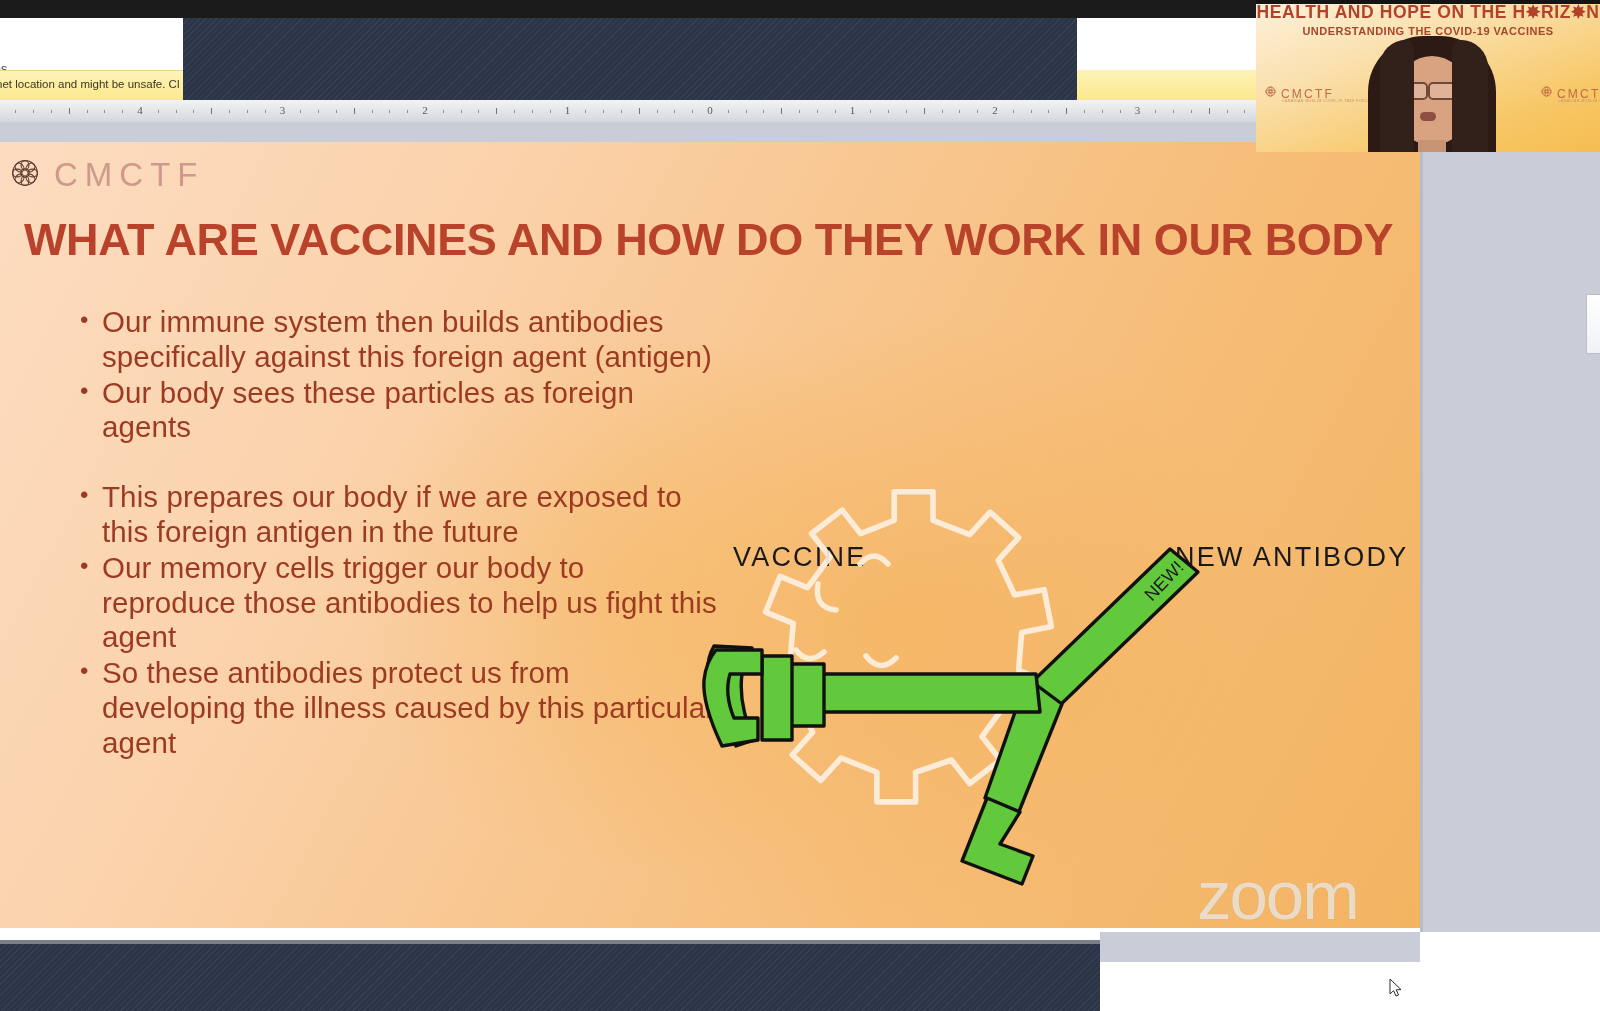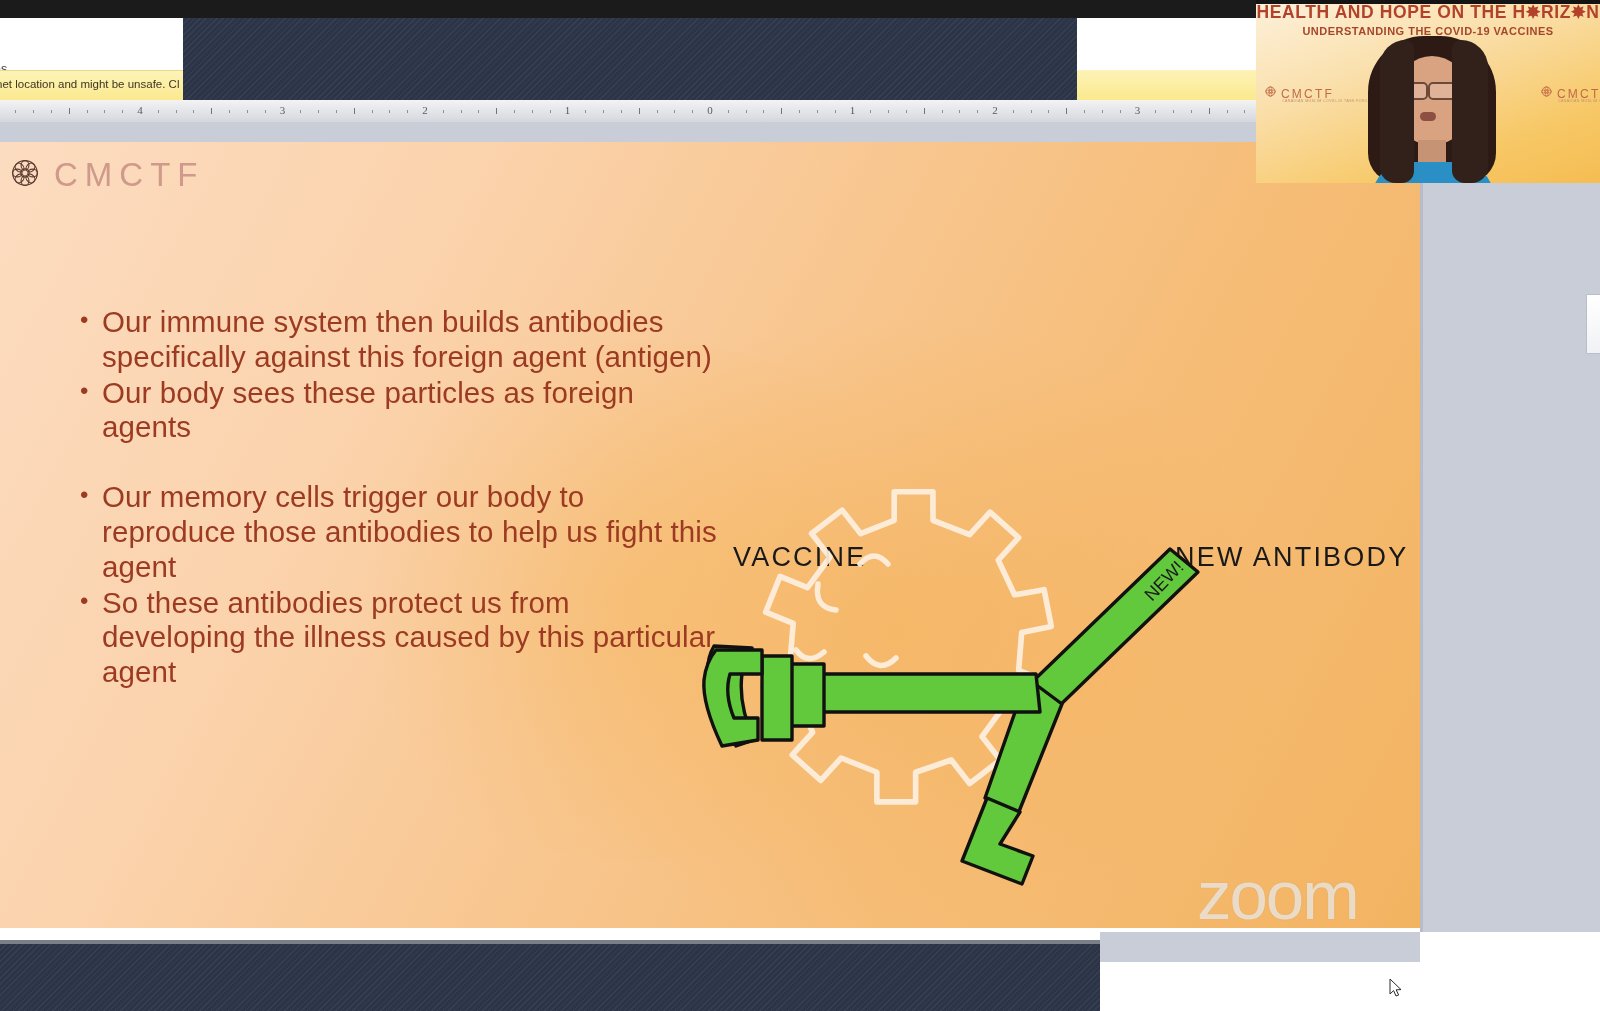--- a/index.html
+++ b/index.html
@@ -85,21 +85,21 @@
   .grey-sep{position:absolute;left:1420px;top:142px;width:3px;height:790px;background:#b7bcc8;}
   .grey-bottom{position:absolute;left:1100px;top:932px;width:320px;height:30px;background:#c9cdd8;}
   .white-bottom{position:absolute;left:1100px;top:962px;width:500px;height:49px;background:#ffffff;}
   .white-bottom2{position:absolute;left:1420px;top:932px;width:180px;height:79px;background:#ffffff;}
 
   
   .scroll-chip{position:absolute;left:1586px;top:294px;width:16px;height:58px;
      background:linear-gradient(180deg,#ffffff 0%,#f1f2f5 100%);border:1px solid #b9bec9;border-radius:1px;}
 
   
-  .vtile{position:absolute;left:1256px;top:0;width:344px;height:183px;overflow:hidden;background:#f7cf7e;}
+  .vtile{position:absolute;left:1256px;top:0;width:344px;height:152px;overflow:hidden;background:#f7cf7e;}
   .vbg{position:absolute;inset:0;background:linear-gradient(160deg,#fdf1dc 0%,#fae0ad 35%,#f7c867 75%,#f5bd52 100%);}
   .vhdr{position:absolute;left:0;top:2px;width:344px;text-align:center;}
   .vhdr-1{font-size:17.5px;font-weight:bold;color:#b3422a;letter-spacing:.6px;white-space:nowrap;font-family:"Liberation Sans",sans-serif;}
   .vhdr-2{font-size:11px;font-weight:bold;color:#a6472c;letter-spacing:.5px;margin-top:2px;white-space:nowrap;font-family:"Liberation Sans",sans-serif;}
   .vlogo{position:absolute;display:flex;align-items:center;gap:4px;}
   .vlogo-l{left:8px;top:84px;}
   .vlogo-r{left:284px;top:84px;}
   .vlogo-txt{font-size:12px;letter-spacing:2.2px;color:#c06a48;font-family:"Liberation Sans",sans-serif;}
   .vlogo-sub{position:absolute;top:15px;left:15px;font-size:3.6px;letter-spacing:.4px;color:#c09070;white-space:nowrap;}
   
@@ -238,28 +238,30 @@
               <ellipse cx="26.4" cy="13.6" rx="4.6" ry="5.6" transform="rotate(45 26.4 13.6)"></ellipse>
               <ellipse cx="13.6" cy="26.4" rx="4.6" ry="5.6" transform="rotate(45 13.6 26.4)"></ellipse>
               <ellipse cx="26.4" cy="26.4" rx="4.6" ry="5.6" transform="rotate(-45 26.4 26.4)"></ellipse>
             </g>
           </g>
         </svg>
       </span>
       <span class="logo-text">CMCTF</span>
     </div>
 
+    <div class="slide-title">WHAT ARE VACCINES AND HOW DO THEY WORK IN OUR BODY</div>
 
     <div class="bullets">
       <ul class="blk" id="bullets-1">
           <li>Our immune system then builds antibodies specifically against this foreign agent (antigen)</li>
           <li>Our body sees these particles as foreign agents</li>
         </ul>
       <div class="blk-gap"></div>
       <ul class="blk" id="bullets-2">
+          <li>This prepares our body if we are exposed to this foreign antigen in the future</li>
           <li>Our memory cells trigger our body to reproduce those antibodies to help us fight this agent</li>
           <li>So these antibodies protect us from developing the illness caused by this particular agent</li>
         </ul>
     </div>
 
     <div class="illus">
       <div class="lbl lbl-vaccine">VACCINE</div>
       <div class="lbl lbl-antibody">NEW ANTIBODY</div>
 
       <svg width="720" height="560" viewBox="0 0 720 560" style="position:absolute;left:0;top:0;">

